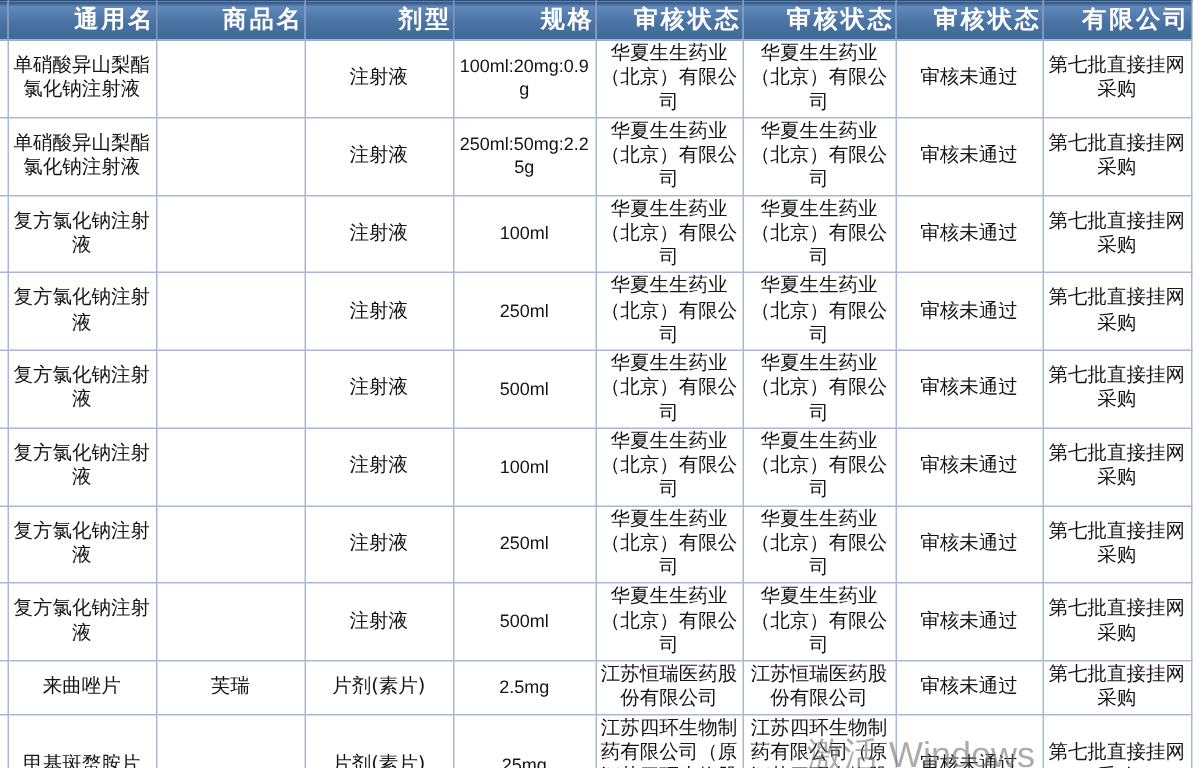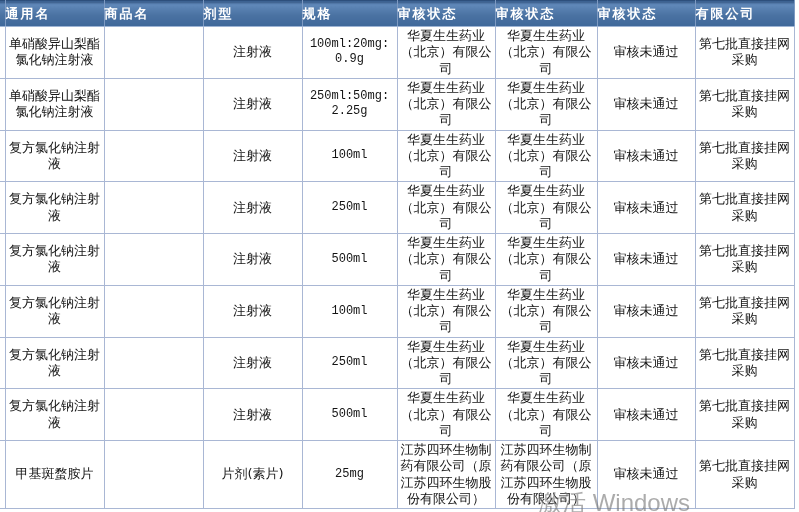--- a/index.html
+++ b/index.html
@@ -9,33 +9,33 @@
     font-family:"DejaVu Sans","Liberation Sans",sans-serif;
   }
   table.grid{
     border-collapse:collapse;table-layout:fixed;
     width:794px;position:absolute;left:0;top:0;
   }
   table.grid th{
     height:25px;
     background:linear-gradient(180deg,#31537f 0px,#filler 0,#6189ba 3px,#4a72a2 55%,#3f689a 100%);
     background:linear-gradient(180deg,#31537f 0px,#6189ba 3px,#4a72a2 55%,#3f689a 100%);
-    color:#ffffff;font-size:13px;font-weight:bold;letter-spacing:2px;
+    color:#ffffff;font-size:16px;font-weight:bold;letter-spacing:2px;
     border:1px solid #7e9ac2;border-top:1px solid #2d4f7c;border-bottom:1px solid #9db4d4;
-    padding:0;text-align:left;
+    padding:0;text-align:right;
   }
   table.grid td{
     border:1px solid #a9b7d4;
     background:#ffffff;
     font-size:13px;color:#141414;line-height:1.25;
     text-align:center;vertical-align:middle;
     padding:1px 2px;word-break:break-all;overflow:hidden;
   }
   table.grid th.sliver,table.grid td.sliver{border-left:none;padding:0;}
-  table.grid td.c3{font-family:Liberation Mono, monospace;font-size:12px;letter-spacing:0;}
+  table.grid td.c3{font-family:Liberation Sans, sans-serif;font-size:12px;letter-spacing:0;}
   #watermark{
     position:absolute;left:538px;top:487px;
     font-size:24px;color:#757575;opacity:0.6;
     font-family:"Liberation Sans",sans-serif;
     white-space:nowrap;pointer-events:none;
   }
 </style>
 </head>
 <body>
 
@@ -146,20 +146,31 @@
         <td class="sliver"></td>
         <td class="c0">复方氯化钠注射液</td>
         <td class="c1"></td>
         <td class="c2">注射液</td>
         <td class="c3">500ml</td>
         <td class="c4">华夏生生药业（北京）有限公司</td>
         <td class="c5">华夏生生药业（北京）有限公司</td>
         <td class="c6">审核未通过</td>
         <td class="c7">第七批直接挂网采购</td>
       </tr>
+      <tr style="height: 31px;">
+        <td class="sliver"></td>
+        <td class="c0">来曲唑片</td>
+        <td class="c1">芙瑞</td>
+        <td class="c2">片剂(素片)</td>
+        <td class="c3">2.5mg</td>
+        <td class="c4">江苏恒瑞医药股份有限公司</td>
+        <td class="c5">江苏恒瑞医药股份有限公司</td>
+        <td class="c6">审核未通过</td>
+        <td class="c7">第七批直接挂网采购</td>
+      </tr>
       <tr style="height: 61px;">
         <td class="sliver"></td>
         <td class="c0">甲基斑蝥胺片</td>
         <td class="c1"></td>
         <td class="c2">片剂(素片)</td>
         <td class="c3">25mg</td>
         <td class="c4">江苏四环生物制药有限公司（原江苏四环生物股份有限公司）</td>
         <td class="c5">江苏四环生物制药有限公司（原江苏四环生物股份有限公司）</td>
         <td class="c6">审核未通过</td>
         <td class="c7">第七批直接挂网采购</td>

